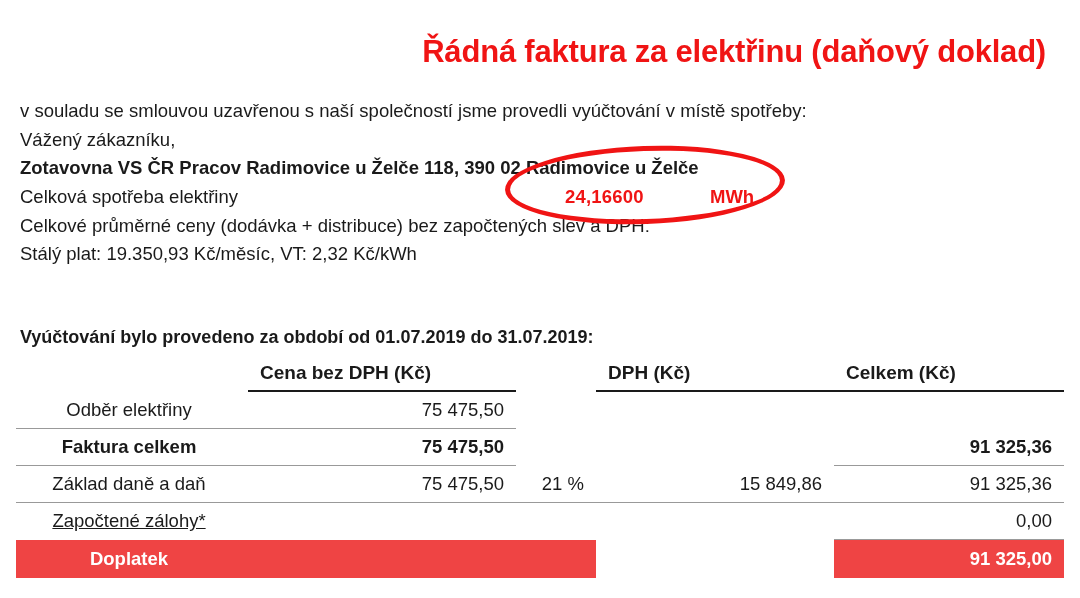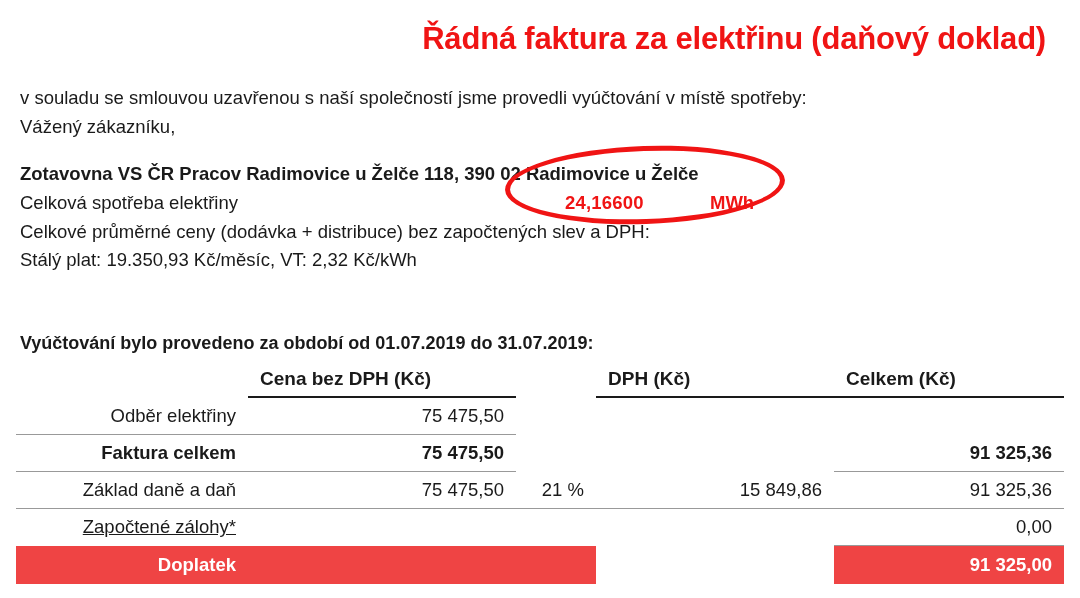--- a/index.html
+++ b/index.html
@@ -13,21 +13,21 @@
     font-family: "Liberation Sans", sans-serif;
     color: #1a1a1a;
     overflow: hidden;
     position: relative;
   }
   .page {
     position: relative;
     width: 1080px;
     height: 598px;
     box-sizing: border-box;
-    padding: 0 16px;
+    padding: 13px 16px;
   }
 
   
   .doc-title {
     text-align: right;
     color: #f01414;
     font-size: 31px;
     font-weight: bold;
     letter-spacing: -0.2px;
     padding-top: 22px;
@@ -41,21 +41,20 @@
     padding-left: 4px;
     font-size: 18.5px;
     line-height: 1.55;
     position: relative;
   }
   .intro .line {
     white-space: nowrap;
   }
   .intro .bold {
     font-weight: bold;
-    margin-top: 19px;
   }
 
   .consumption-row {
     position: relative;
     display: block;
   }
   .consumption-value {
     position: absolute;
     left: 545px;
     top: 0;
@@ -119,21 +118,21 @@
   table.invoice th.blank {
     border-bottom: none;
   }
   table.invoice td {
     padding: 7px 12px;
     text-align: right;
     border-bottom: 1px solid #999;
     white-space: nowrap;
   }
   table.invoice td.label {
-    text-align: right;
+    text-align: center;
     padding-left: 6px;
   }
   table.invoice td.nb {
     border-bottom: none;
     text-decoration: underline;
   }
   table.invoice tr.bold td {
     font-weight: bold;
   }
   table.invoice td.rate {

